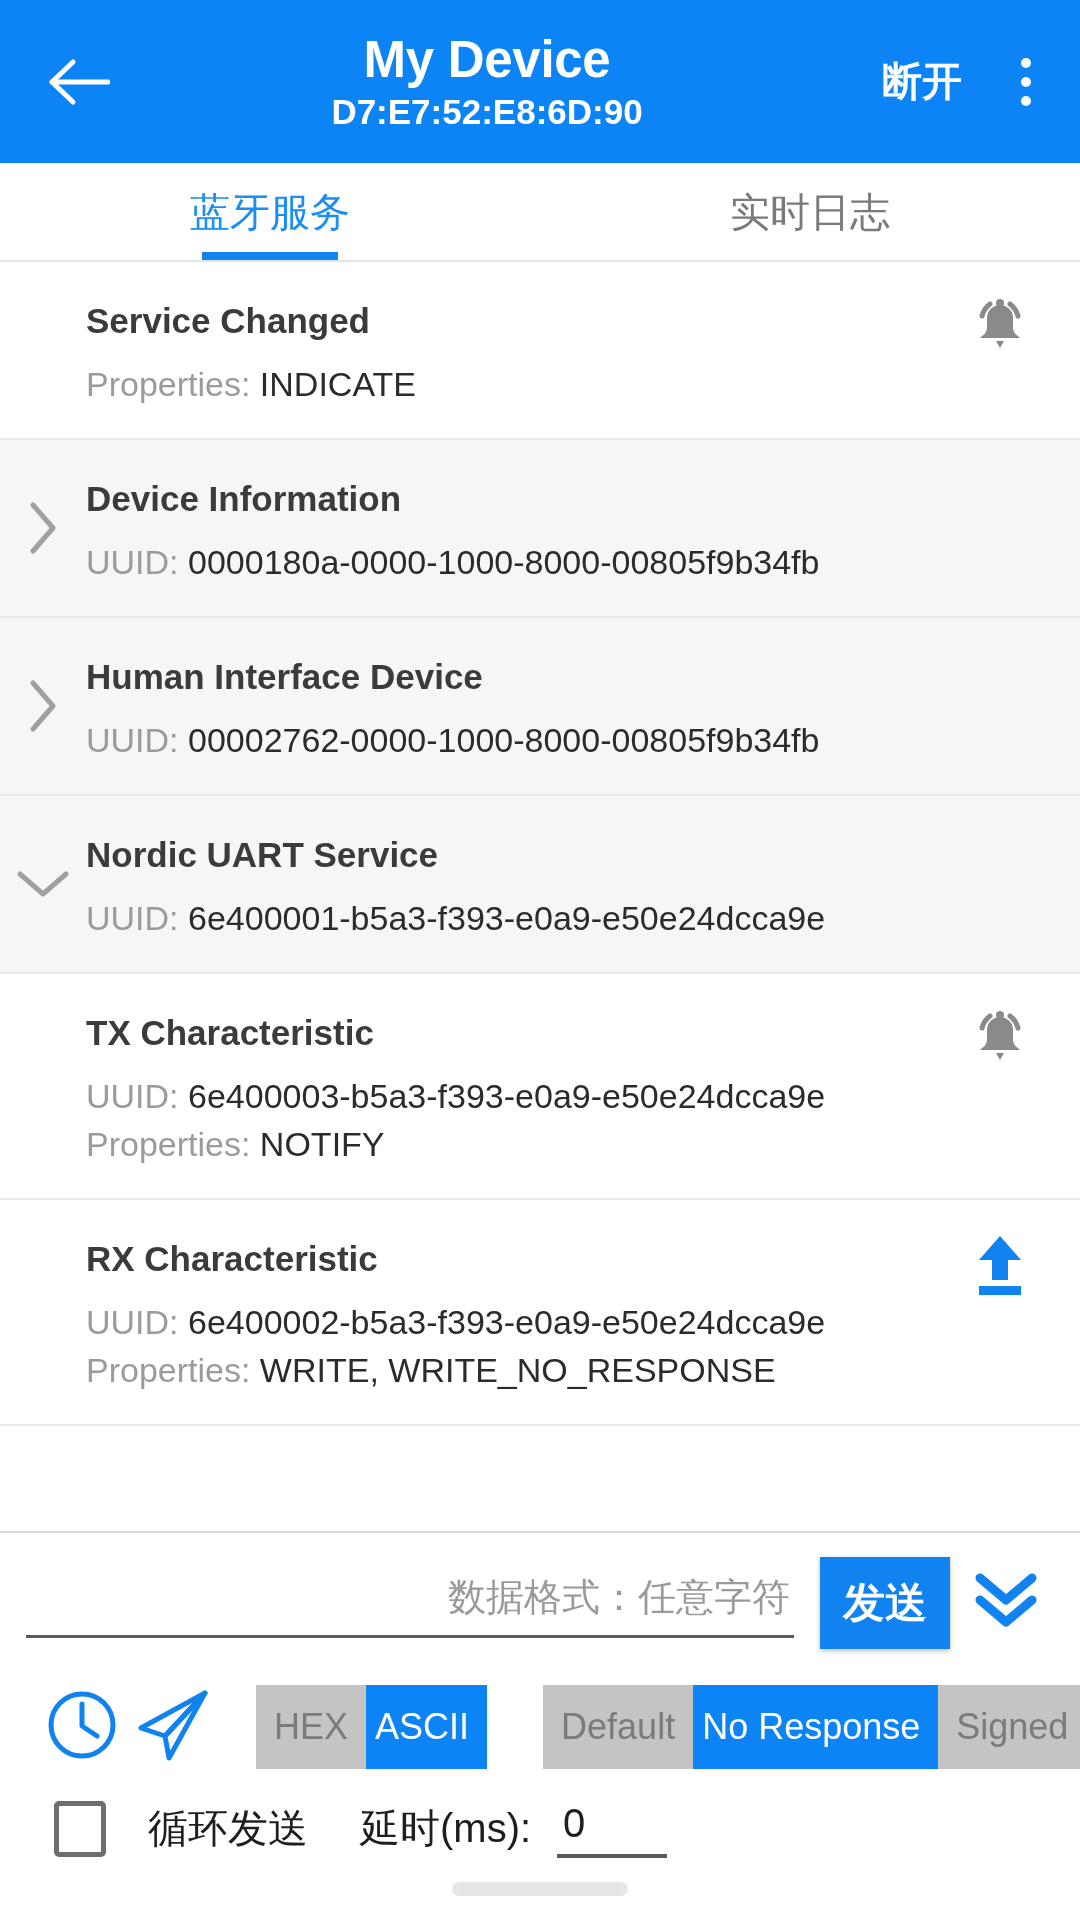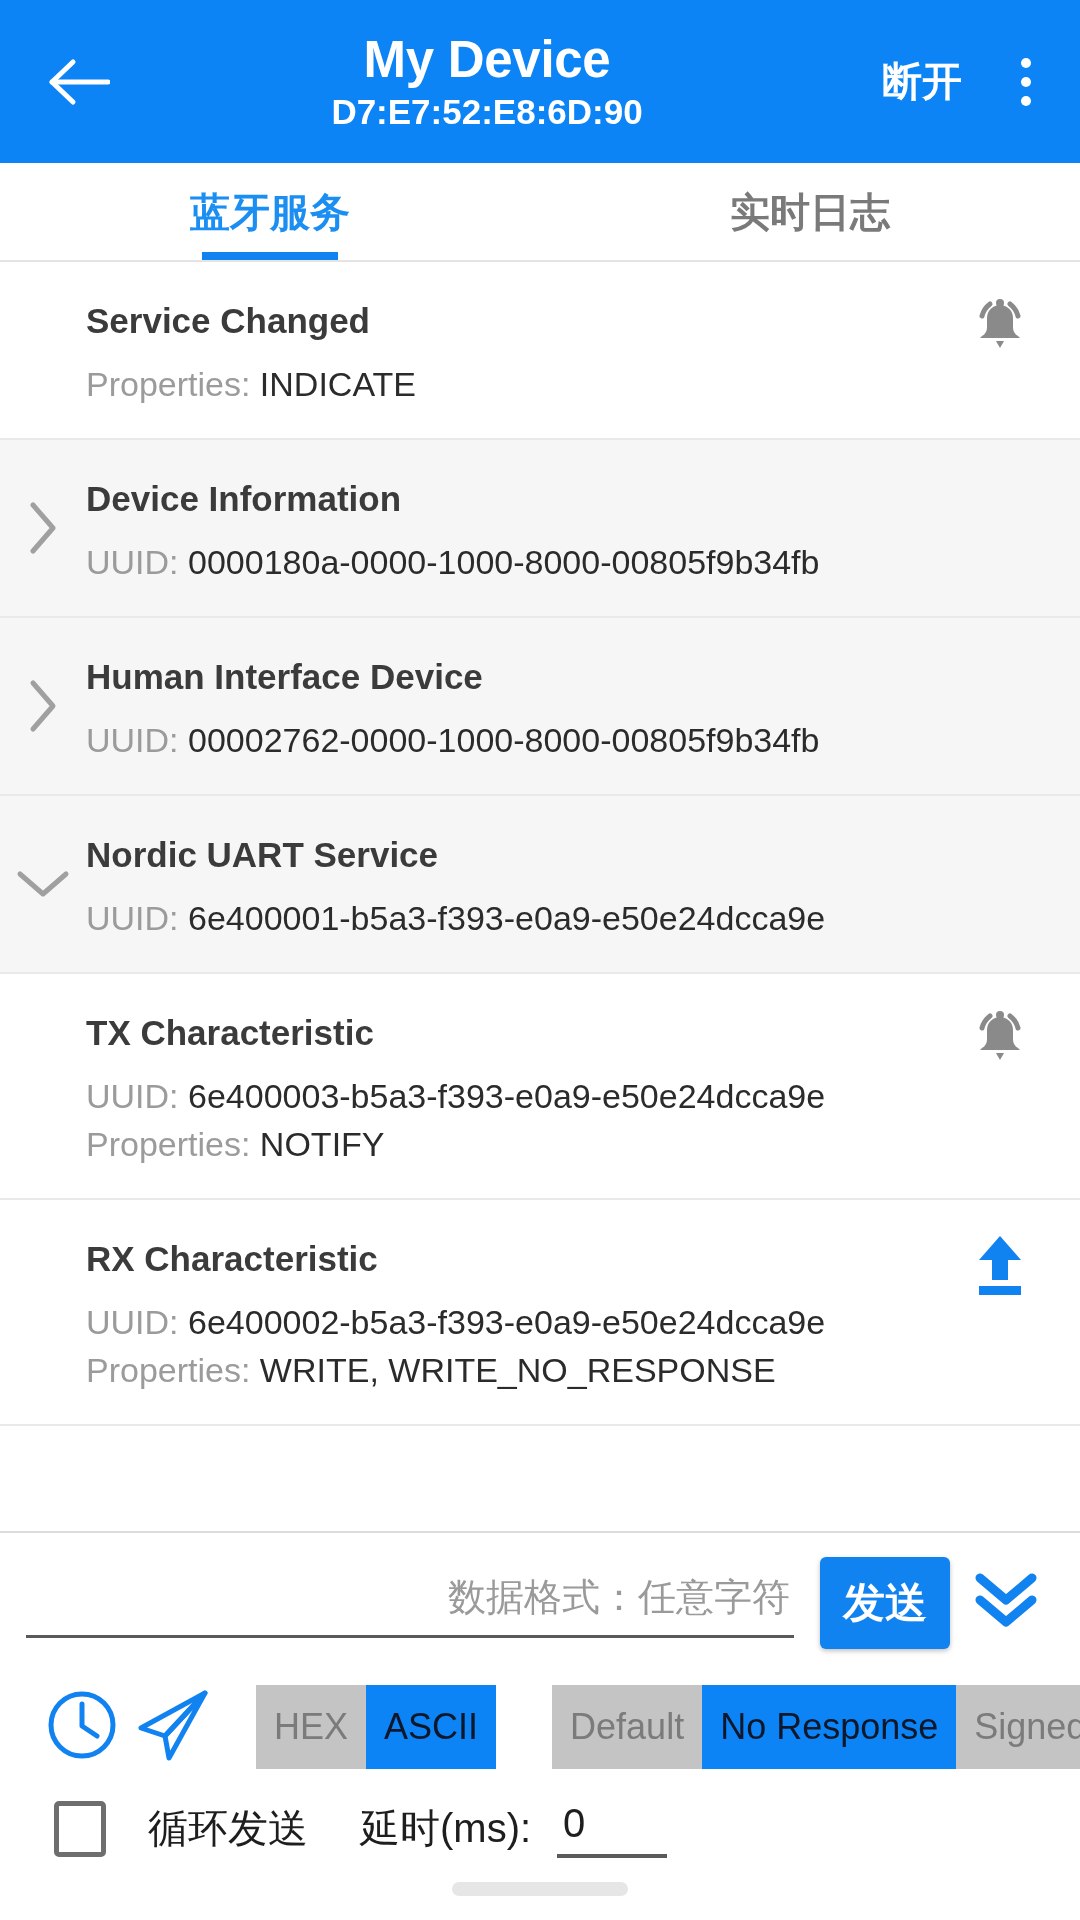--- a/index.html
+++ b/index.html
@@ -68,21 +68,20 @@
     background: #ffffff;
   }
 
   
   .tabs {
     height: 99px;
     display: flex;
     background: #ffffff;
     border-bottom: 2px solid #e4e4e4;
     flex: 0 0 auto;
-    font-weight: bold;
   }
   .tab {
     flex: 1 1 50%;
     display: flex; align-items: center; justify-content: center;
     position: relative;
     font-size: 40px;
   }
   .tab-label { line-height: 1; }
   .tab.active .tab-label { color: #1b8ef2; }
   .tab:not(.active) .tab-label { color: #7a7a7a; }
@@ -173,21 +172,21 @@
   }
   .data-input::placeholder { color: #9a9a9a; }
   .send-btn {
     flex: 0 0 auto;
     background: #1183f0;
     color: #ffffff;
     border: none;
     font-family: "Liberation Sans", sans-serif;
     font-size: 42px;
     font-weight: bold;
-    border-radius: 6px;
+    border-radius: 0;
     width: 130px;
     height: 92px;
     display: flex; align-items: center; justify-content: center;
     box-shadow: 0 2px 5px rgba(0,0,0,0.25);
   }
   .expand-btn {
     flex: 0 0 auto;
     width: 96px; height: 96px;
     margin-left: 8px;
     display: flex; align-items: center; justify-content: center;
@@ -213,21 +212,22 @@
   .seg-item {
     display: flex; align-items: center; justify-content: center;
     font-size: 36px;
     padding: 0 18px;
     background: #c4c4c4;
     color: #7b7b7b;
     white-space: nowrap;
   }
   .seg-item.on {
     background: #0c84f5;
-    color: #0f172a;
+    color: #ffffff;
+    padding-left: 9px;
   }
   .seg-gap { width: 56px; flex: 0 0 56px; }
 
   .loop-row {
     display: flex;
     align-items: center;
     margin-top: 26px;
     padding-left: 28px;
     gap: 16px;
   }

